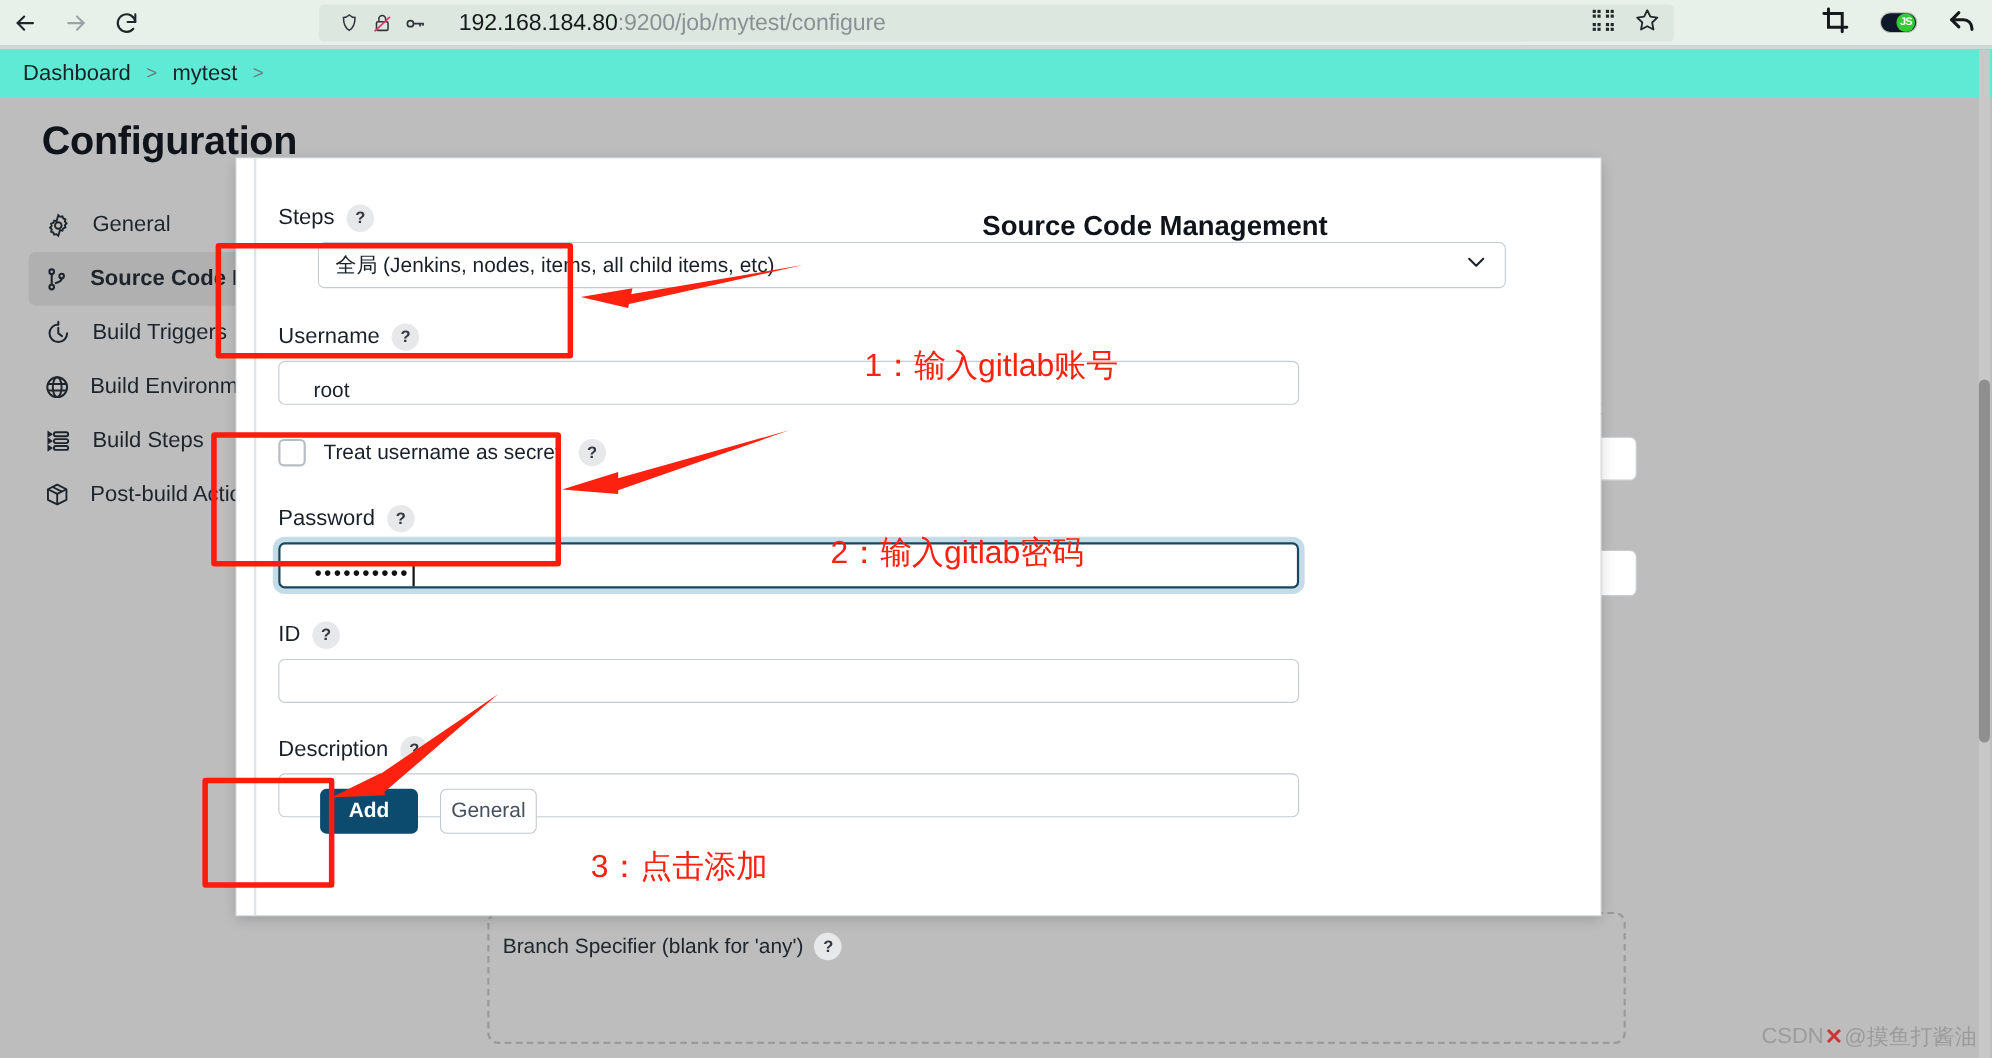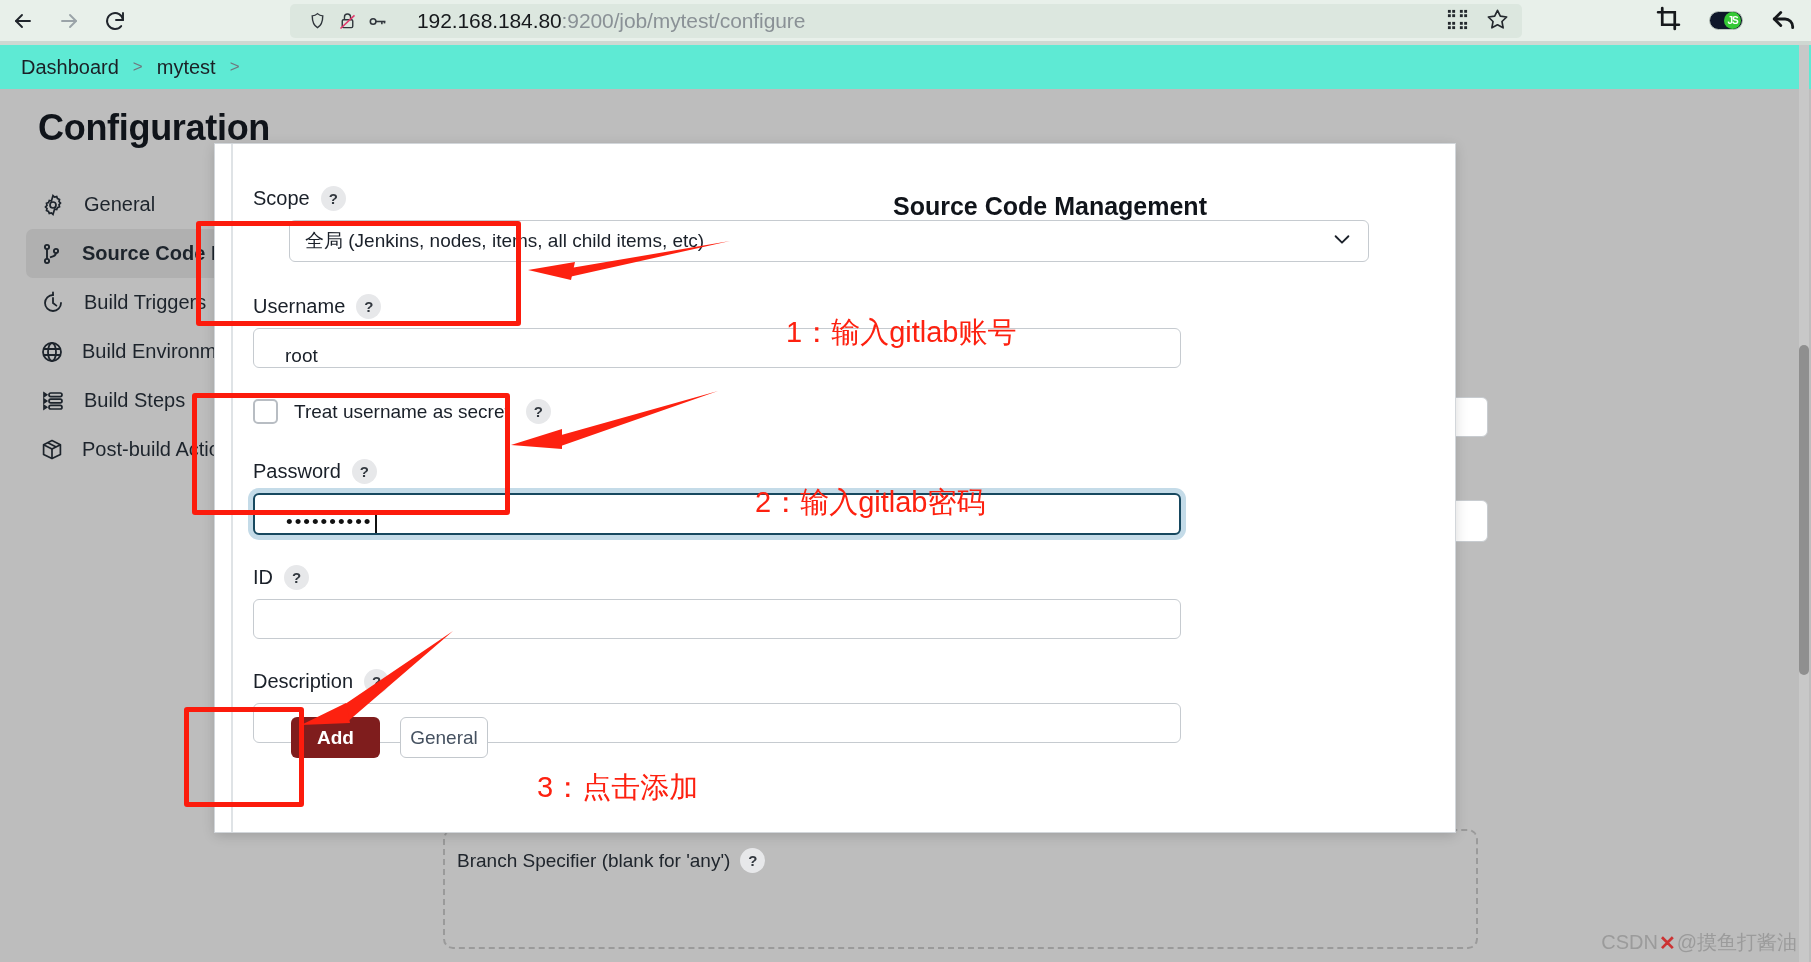--- a/index.html
+++ b/index.html
@@ -227,21 +227,21 @@
     background: #fff;
   }
   .checkrow-label { font-size: 19px; color: #1a2029; }
 
   #btn-row {
     position: absolute; left: 38px; top: 573px;
     display: flex; align-items: center; gap: 20px;
   }
   #add-btn {
     width: 89px; height: 41px;
-    background: #7f1d1d; color: #fff;
+    background: #0c4a6e; color: #fff;
     border-radius: 6px;
     display: flex; align-items: center; justify-content: center;
     font-size: 19px; font-weight: bold;
   }
   #cancel-btn {
     width: 88px; height: 41px;
     background: #fff; color: #455160;
     border: 1px solid #c3c8cd; border-radius: 6px;
     display: flex; align-items: center; justify-content: center;
     font-size: 19px;
@@ -460,21 +460,21 @@
   <div id="modal">
     <div id="modal-header">
       <div id="modal-title">Source Code Management</div>
     </div>
     <div id="modal-inner-rule"></div>
 
     <div id="modal-body">
 
       <div style="position:absolute; left:0; top:42px;">
         <div class="field-label">
-          <span>Scope</span>
+          <span>Steps</span>
           <span class="help-badge">?</span>
         </div>
         <div class="select-input">
           <span>全局 (Jenkins, nodes, items, all child items, etc)</span>
           <span>
             <svg width="22" height="22" viewBox="0 0 24 24" fill="none" stroke="#1a2029" stroke-width="2" stroke-linecap="round" stroke-linejoin="round">
                 <path d="M5 9l7 7 7-7"></path>
               </svg>
           </span>
         </div>

